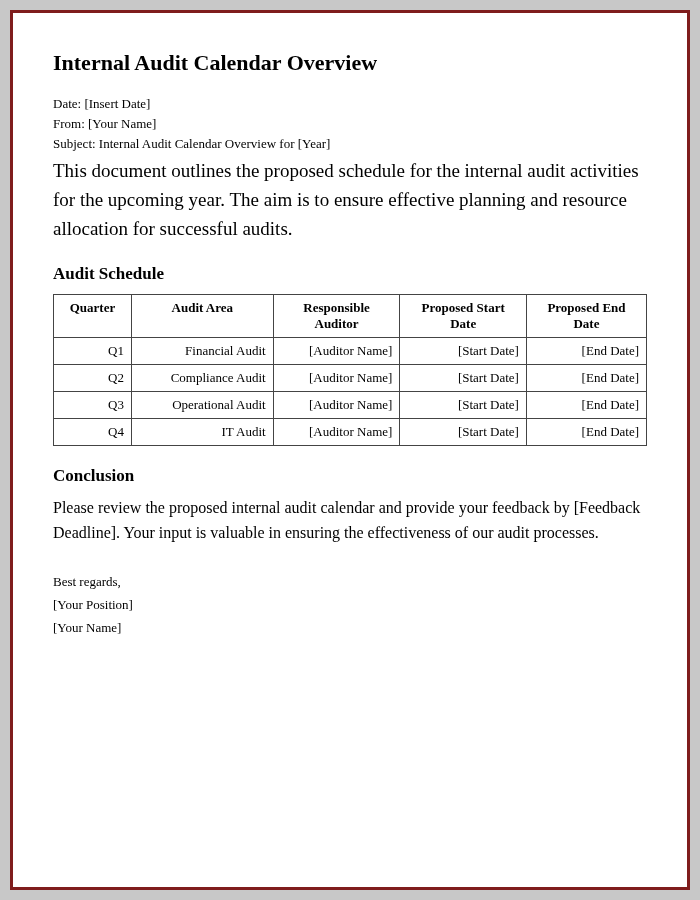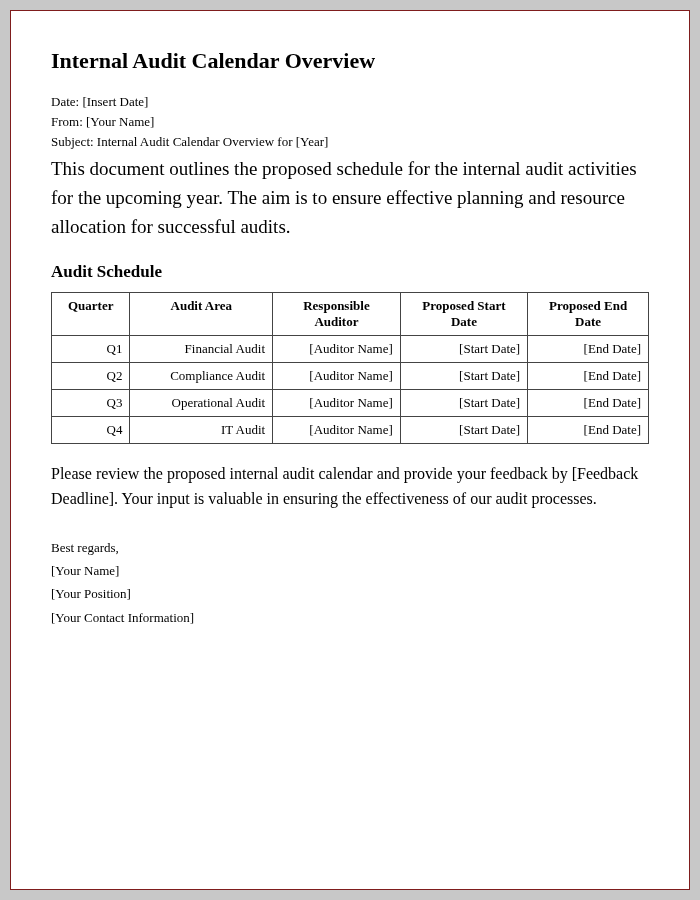--- a/index.html
+++ b/index.html
@@ -14,21 +14,21 @@
       justify-content: center;
       align-items: center;
       min-height: 100vh;
       font-family: Georgia, 'Times New Roman', serif;
     }
 
     .page {
       width: 680px;
       min-height: 880px;
       background: #ffffff;
-      border: 1px solid #7f1d1d;
+      border: 3px solid #7f1d1d;
       padding: 36px 40px 40px 40px;
       position: relative;
     }
 
     .doc-title {
       font-size: 22px;
       font-weight: bold;
       margin-bottom: 18px;
       line-height: 1.3;
     }
@@ -48,21 +48,20 @@
     .body-text {
       font-size: 19px;
       line-height: 1.55;
       margin-bottom: 10px;
     }
 
     table {
       border-collapse: collapse;
       width: 100%;
       margin-top: 6px;
-      margin-bottom: 18px;
       font-size: 13px;
     }
 
     table th, table td {
       border: 1px solid #444;
       padding: 5px 7px;
       vertical-align: top;
     }
 
     table th {
@@ -136,22 +135,22 @@
         <tr>
           <td>Q4</td>
           <td>IT Audit</td>
           <td>[Auditor Name]</td>
           <td>[Start Date]</td>
           <td>[End Date]</td>
         </tr>
       </tbody>
   </table>
 
+  <h2 class="section-heading">Conclusion</h2>
   <p class="conclusion-text">Please review the proposed internal audit calendar and provide your feedback by [Feedback Deadline]. Your input is valuable in ensuring the effectiveness of our audit processes.</p>
 
   <div class="sign-off">
     <p>Best regards,</p>
+    <p>[Your Position]</p>
     <p>[Your Name]</p>
-    <p>[Your Position]</p>
-    <p>[Your Contact Information]</p>
   </div>
 
 </div>
 
 </body></html>

